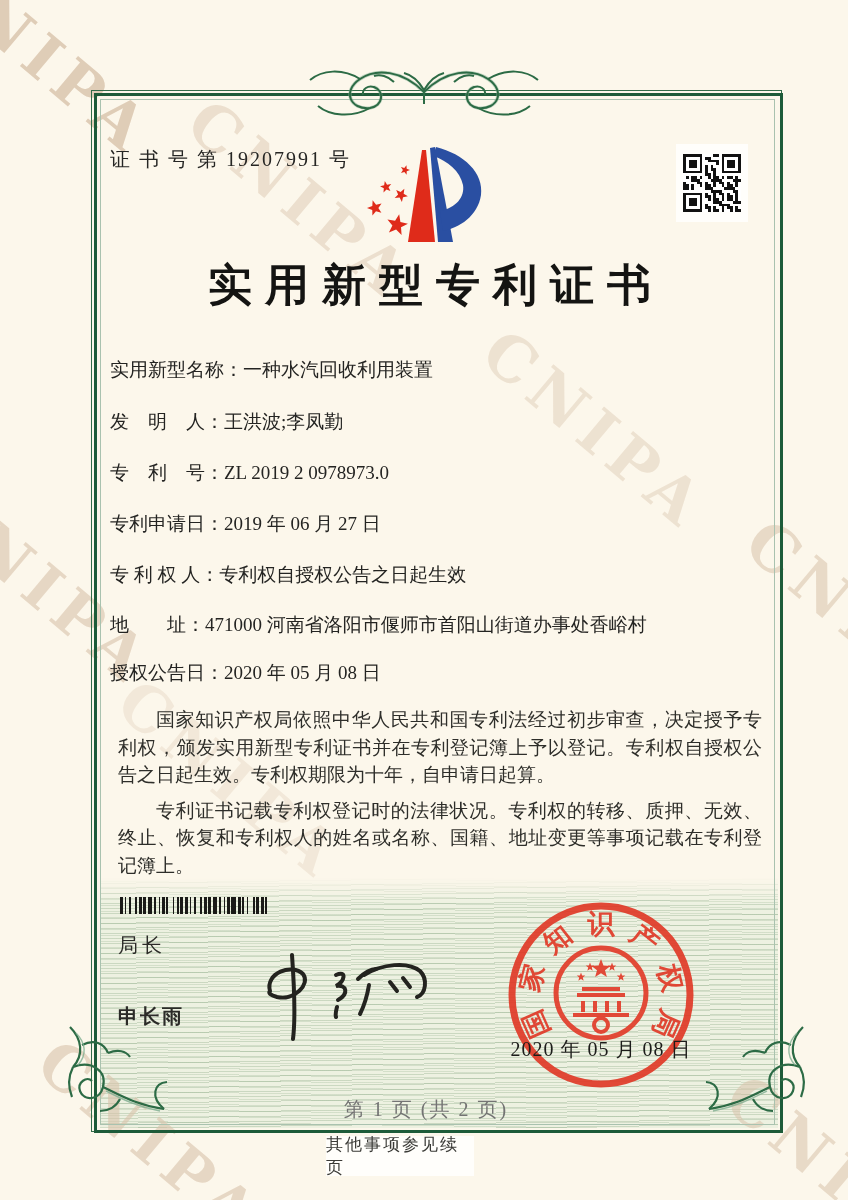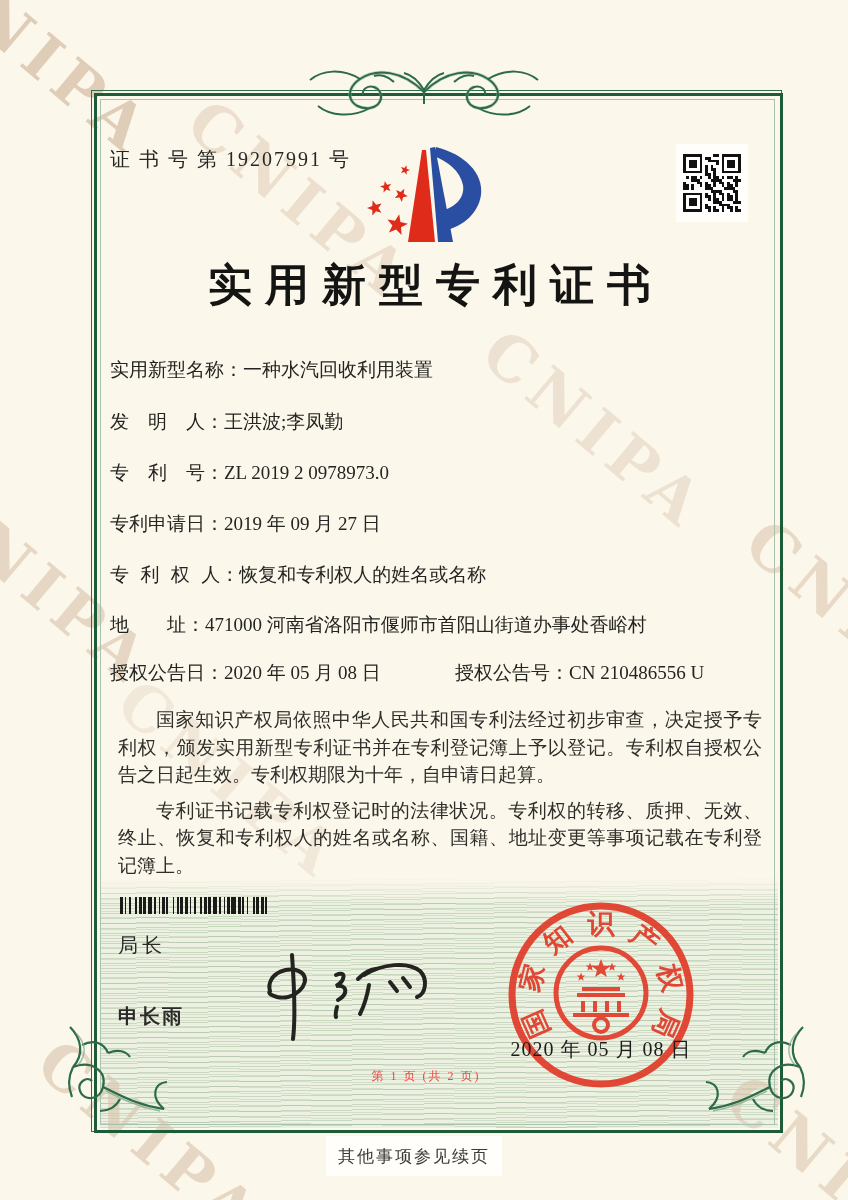--- a/index.html
+++ b/index.html
@@ -35,43 +35,43 @@
   
   .cert-no{position:absolute;left:110px;top:146px;z-index:5;font-size:20px;letter-spacing:2px;color:#262624;}
   .logo{position:absolute;left:358px;top:138px;width:138px;height:124px;z-index:5;}
   .qr-wrap{position:absolute;left:676px;top:144px;width:72px;height:78px;background:#fffefb;z-index:5;display:flex;align-items:center;justify-content:center;}
   .title{
     position:absolute;left:96px;top:256px;width:680px;z-index:5;
     text-align:center;font-size:44px;font-weight:bold;letter-spacing:13px;color:#141412;
   }
   
   .row{position:absolute;left:110px;width:660px;z-index:5;font-size:19px;white-space:nowrap;}
-  .row .flabel{color:#242422;font-family:Liberation Mono, monospace;}
+  .row .flabel{color:#242422;}
   .row .fvalue{color:#242422;}
   .row2-pair{position:absolute;left:345px;top:0;}
   
   .body-text{
     position:absolute;left:110px;top:698px;width:660px;z-index:5;
     font-size:19px;line-height:27.5px;text-align:justify;color:#2e2e2a;
   }
   .body-text p{margin:8px;text-indent:2em;}
   
   .barcode{position:absolute;left:120px;top:897px;width:216px;height:17px;z-index:5;display:flex;overflow:hidden;}
   .barcode span{flex:none;height:100%;}
   
   .sig-title{position:absolute;left:118px;top:932px;z-index:5;font-size:20px;letter-spacing:4px;}
   .sig-name {position:absolute;left:118px;top:1003px;z-index:5;font-size:20px;letter-spacing:2px;font-weight:bold;}
   .sig-svg{position:absolute;left:240px;top:935px;width:220px;height:120px;z-index:5;}
   
   .seal{position:absolute;left:501px;top:895px;width:200px;height:200px;z-index:6;opacity:.92;}
   .seal-date{position:absolute;left:496px;top:1036px;width:210px;z-index:7;text-align:center;font-size:20px;letter-spacing:1px;color:#1c1c1a;}
   
-  .page-info{position:absolute;left:96px;top:1068px;width:660px;z-index:5;text-align:center;font-size:12px;letter-spacing:2px;color:#ef4444;}
+  .page-info{position:absolute;left:96px;top:1096px;width:660px;z-index:5;text-align:center;font-size:20px;letter-spacing:2px;color:#737373;}
   .cont-box{
-    position:absolute;left:326px;top:1136px;width:176px;height:40px;z-index:5;
+    position:absolute;left:326px;top:1136px;width:148px;height:40px;z-index:5;
     background:#fffefb;display:flex;align-items:center;justify-content:center;
     font-size:17px;letter-spacing:2px;color:#3a3a36;
   }
 </style>
 </head>
 <body>
 
 <div class="wm" style="left:40px;top:55px;opacity:.8">CNIPA</div>
 <div class="wm" style="left:300px;top:200px;opacity:.45">CNIPA</div>
 <div class="wm" style="left:595px;top:430px;opacity:.4">CNIPA</div>
@@ -298,33 +298,30 @@
 <div class="row" style="top:357px">
   <span class="flabel">实用新型名称：</span><span class="fvalue">一种水汽回收利用装置</span>
 </div>
 <div class="row" style="top:409px">
   <span class="flabel">发　明　人：</span><span class="fvalue">王洪波;李凤勤</span>
 </div>
 <div class="row" style="top:460px">
   <span class="flabel">专　利　号：</span><span class="fvalue">ZL 2019 2 0978973.0</span>
 </div>
 <div class="row" style="top:511px">
-  <span class="flabel">专利申请日：</span><span class="fvalue">2019 年 09 月 27 日</span>
+  <span class="flabel">专利申请日：</span><span class="fvalue">2019 年 06 月 27 日</span>
 </div>
 <div class="row" style="top:562px">
-  <span class="flabel">专 利 权 人：</span><span class="fvalue">恢复和专利权人的姓名或名称</span>
+  <span class="flabel">专 利 权 人：</span><span class="fvalue">专利权自授权公告之日起生效</span>
 </div>
 <div class="row" style="top:612px">
   <span class="flabel">地　　址：</span><span class="fvalue">471000 河南省洛阳市偃师市首阳山街道办事处香峪村</span>
 </div>
 <div class="row" style="top:660px">
   <span class="flabel">授权公告日：</span><span class="fvalue">2020 年 05 月 08 日</span>
-  <span class="row2-pair">
-    <span class="flabel">授权公告号：</span><span class="fvalue">CN 210486556 U</span>
-  </span>
 </div>
 
 <div class="body-text">
   <p>国家知识产权局依照中华人民共和国专利法经过初步审查，决定授予专利权，颁发实用新型专利证书并在专利登记簿上予以登记。专利权自授权公告之日起生效。专利权期限为十年，自申请日起算。</p>
   <p>专利证书记载专利权登记时的法律状况。专利权的转移、质押、无效、终止、恢复和专利权人的姓名或名称、国籍、地址变更等事项记载在专利登记簿上。</p>
 </div>
 
 <div class="barcode" id="barcode">
     <span style="width: 3.1px; background: rgb(26, 26, 24);"></span>
     <span style="width: 1.55px; background: transparent;"></span>

